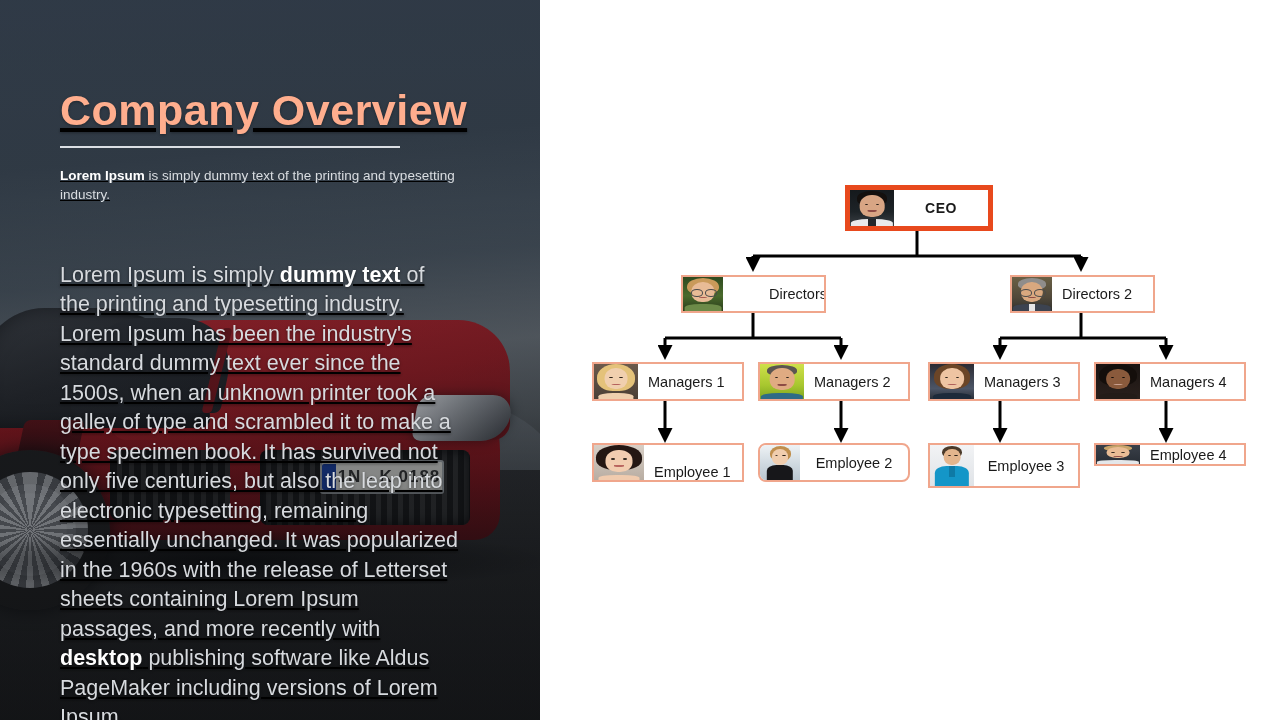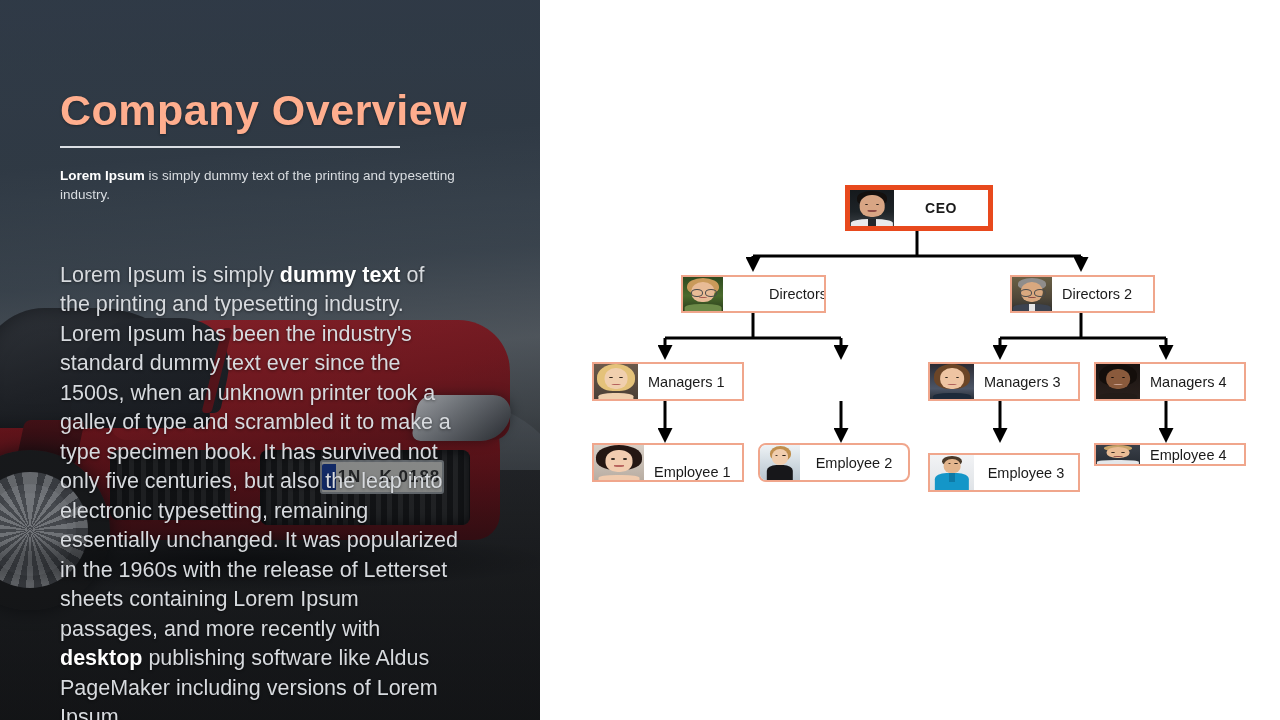--- a/index.html
+++ b/index.html
@@ -1,21 +1,21 @@
 <!DOCTYPE html>
 <html><head>
 <meta charset="utf-8">
 <style>
   html,body{margin:0;padding:0;}
   body{
     width:1280px;height:720px;overflow:hidden;
     font-family:"Liberation Sans", sans-serif;
     background:#ffffff;
   }
-  .slide{position:relative;width:1280px;height:720px;display:flex;}
+  .slide{position:relative;width:1280px;height:720px;display:flex;text-decoration:underline;}
 
   
   .left-panel{
     position:relative;width:540px;height:720px;overflow:hidden;
     background:#2d3845;
   }
   
   .bg-sky{
     position:absolute;left:0;top:0;width:540px;height:720px;
     background:linear-gradient(175deg,#3b4653 0%,#39444f 22%,#4a555f 38%,#6f767c 50%,#565c60 60%,#2a2c2e 72%,#1e2021 100%);
@@ -298,20 +298,34 @@
             <div class="head" style="top:12%;width:52%;height:60%;background:#f0cfae;"></div>
             <div class="eye" style="left:35%;top:36%;"></div>
             <div class="eye" style="left:57%;top:36%;"></div>
             <div class="mouth" style="top:56%;background:#b4615c;"></div>
             <div class="torso" style="top:84%;width:80%;height:22%;background:#efcfae;"></div>
           </div>
         </div>
         <div class="node-label lbl-left">Managers 1</div>
       </div>
 
+      <div class="node node-std" style="left:218px;top:362px;width:152px;height:39px;">
+        <div class="node-photo" style="width:44px;">
+          <div class="face">
+            <div class="bg" style="background:linear-gradient(180deg,#cfe04a 0%,#a8c72f 60%,#7fa520 100%);"></div>
+            <div class="hair" style="left:16%;top:4%;width:68%;height:30%;background:#5b5550;"></div>
+            <div class="head" style="top:12%;width:56%;height:62%;background:#e0ab82;"></div>
+            <div class="eye" style="left:34%;top:36%;"></div>
+            <div class="eye" style="left:58%;top:36%;"></div>
+            <div class="mouth" style="top:58%;"></div>
+            <div class="torso" style="top:82%;width:96%;height:24%;background:#2f6b86;"></div>
+          </div>
+        </div>
+        <div class="node-label lbl-left">Managers 2</div>
+      </div>
 
       <div class="node node-std" style="left:388px;top:362px;width:152px;height:39px;">
         <div class="node-photo" style="width:44px;">
           <div class="face">
             <div class="bg" style="background:linear-gradient(180deg,#2b2b33 0%,#4c5566 70%,#2a2f38 100%);"></div>
             <div class="hair" style="left:8%;top:0;width:84%;height:72%;background:#6b4527;"></div>
             <div class="head" style="top:12%;width:54%;height:60%;background:#eec4a2;"></div>
             <div class="eye" style="left:34%;top:36%;"></div>
             <div class="eye" style="left:58%;top:36%;"></div>
             <div class="mouth" style="top:56%;background:#b0605b;"></div>
@@ -358,21 +372,21 @@
             <div class="hair" style="left:24%;top:2%;width:54%;height:44%;background:#c08f4e;"></div>
             <div class="head" style="top:12%;width:40%;height:44%;background:#f0cdae;"></div>
             <div class="eye" style="left:38%;top:28%;height:3%;"></div>
             <div class="eye" style="left:56%;top:28%;height:3%;"></div>
             <div class="torso" style="top:56%;width:66%;height:46%;background:#17171a;border-radius:36% 36% 0 0;"></div>
           </div>
         </div>
         <div class="node-label lbl-center">Employee 2</div>
       </div>
 
-      <div class="node node-std" style="left:388px;top:443px;width:152px;height:39px;margin-top:10px;">
+      <div class="node node-std" style="left:388px;top:443px;width:152px;height:45px;">
         <div class="node-photo" style="width:44px;">
           <div class="face">
             <div class="bg" style="background:linear-gradient(180deg,#f2f3f5 0%,#dfe3e7 100%);"></div>
             <div class="hair" style="left:28%;top:2%;width:44%;height:30%;background:#4a3a2a;"></div>
             <div class="head" style="top:10%;width:38%;height:40%;background:#e3b58d;"></div>
             <div class="eye" style="left:40%;top:24%;height:3%;"></div>
             <div class="eye" style="left:55%;top:24%;height:3%;"></div>
             <div class="torso" style="top:50%;width:78%;height:52%;background:#1496c8;border-radius:34% 34% 0 0;"></div>
             <div style="position:absolute;left:44%;top:50%;width:12%;height:28%;background:#0e7aa6;"></div>
           </div>

